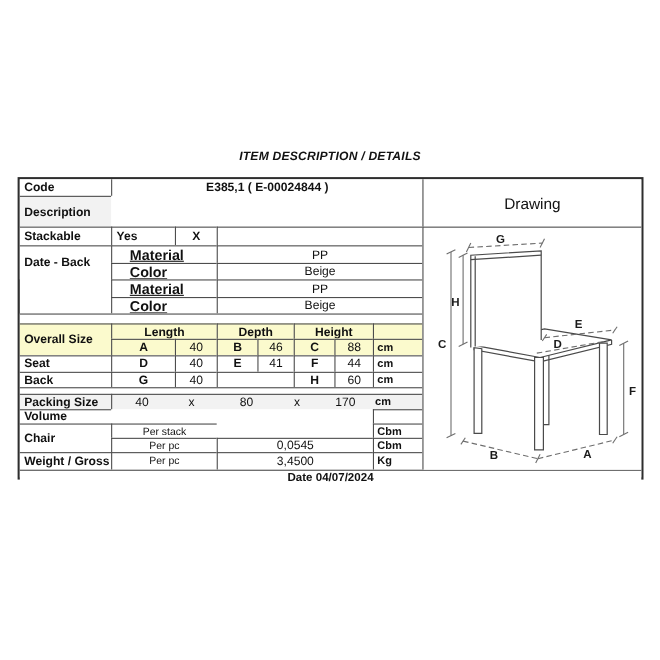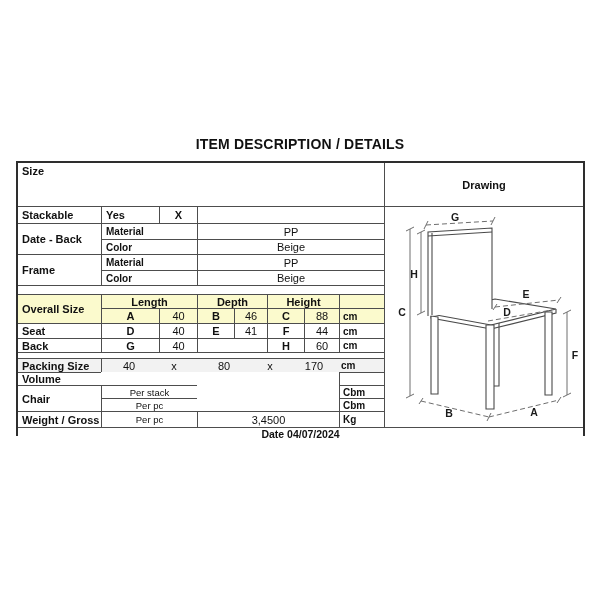--- a/index.html
+++ b/index.html
@@ -1,68 +1,69 @@
 <!DOCTYPE html>
 <html><head>
 <meta charset="utf-8">
 <style>
   html,body{margin:0;padding:0;background:#ffffff;}
   #page{position:relative;width:600px;height:600px;background:#fff;
         font-family:"Liberation Sans", sans-serif;color:#111;}
   #title{position:absolute;left:0;top:136px;width:600px;text-align:center;
-         font-size:14px;font-weight:bold;letter-spacing:.2px;}
+         font-size:11px;font-weight:bold;letter-spacing:.2px;font-style:italic;}
   #sheet{position:absolute;left:16px;top:161px;width:565px;height:271px;
          border:2px solid #2e2e2e;display:grid;
          grid-template-columns:83px 58px 38px 37px 33px 37px 35px 45px 199px;
          grid-template-rows:15px 28px 17px 16px 15px 16px 15px 9px 14px 15px 15px 14px 6px 14px 13px 13px 13px 16px 12px;}
   .c{position:relative;display:flex;align-items:center;overflow:hidden;
      border-left:1px solid #4d4d4d;border-top:1px solid #4d4d4d;background:#fff;}
   .nl{border-left:none;} .nt{border-top:none;}
   .lab{font-weight:bold;font-size:11px;padding-left:4px;white-space:nowrap;}
-  .small{font-weight:bold;font-size:10px;padding-left:4px;white-space:nowrap;}
+  .small{font-weight:bold;font-size:13px;padding-left:16px;white-space:nowrap;text-decoration:underline;}
   .sub{font-size:9.5px;justify-content:center;}
   .ctr{justify-content:center;}
   .val{font-size:11px;justify-content:center;}
   .bold{font-weight:bold;}
   .unit{font-size:10px;font-weight:bold;padding-left:3px;}
   .hl{background:#FBFACD;}
   .shade{background:#F2F2F2;}
   .date{font-size:10.5px;font-weight:bold;justify-content:center;}
-  .drawhead{font-size:11px;font-weight:bold;justify-content:center;}
+  .drawhead{font-size:14px;font-weight:normal;justify-content:center;}
   .pk{position:absolute;top:0;height:100%;display:flex;align-items:center;
       font-size:11px;transform:translateX(-50%);}
   .pk-unit{position:absolute;top:0;height:100%;display:flex;align-items:center;
       font-size:10px;font-weight:bold;}
   svg text{font-family:"Liberation Sans",sans-serif;font-size:10.5px;font-weight:bold;fill:#1a1a1a;}
 </style>
 </head>
 <body>
 
 <div id="page">
   <div id="title">ITEM DESCRIPTION / DETAILS</div>
 
   <div id="sheet">
 
-    <div class="c nl nt lab" style="grid-area:1/1/2/2">Size</div>
+    <div class="c nl nt lab" style="grid-area:1/1/2/2">Code</div>
+    <div class="c nt val bold" style="grid-area:1/2/2/9">E385,1 ( E-00024844 )</div>
 
+    <div class="c nl lab shade" style="grid-area:2/1/3/2">Description</div>
 
     <div class="c nt drawhead" style="grid-area:1/9/3/10">Drawing</div>
 
     <div class="c nl lab" style="grid-area:3/1/4/2">Stackable</div>
     <div class="c lab" style="grid-area:3/2/4/3">Yes</div>
     <div class="c ctr bold val" style="grid-area:3/3/4/4">X</div>
     <div class="c" style="grid-area:3/4/4/9"></div>
 
     <div class="c nl lab" style="grid-area:4/1/6/2">Date - Back</div>
     <div class="c small" style="grid-area:4/2/5/4">Material</div>
     <div class="c val" style="grid-area:4/4/5/9">PP</div>
     <div class="c small" style="grid-area:5/2/6/4">Color</div>
     <div class="c val" style="grid-area:5/4/6/9">Beige</div>
 
-    <div class="c nl lab" style="grid-area:6/1/8/2">Frame</div>
     <div class="c small" style="grid-area:6/2/7/4">Material</div>
     <div class="c val" style="grid-area:6/4/7/9">PP</div>
     <div class="c small" style="grid-area:7/2/8/4">Color</div>
     <div class="c val" style="grid-area:7/4/8/9">Beige</div>
 
     <div class="c nl" style="grid-area:8/1/9/9"></div>
 
     <div class="c nl lab hl" style="grid-area:9/1/11/2">Overall Size</div>
     <div class="c ctr bold val hl" style="grid-area:9/2/10/4">Length</div>
     <div class="c ctr bold val hl" style="grid-area:9/4/10/6">Depth</div>
@@ -105,20 +106,21 @@
       <span class="pk-unit" style="left:239px">cm</span>
     </div>
 
     <div class="c nl lab" style="grid-area:15/1/16/2">Volume</div>
     <div class="c" style="grid-area:15/8/16/9"></div>
 
     <div class="c nl lab" style="grid-area:16/1/18/2">Chair</div>
     <div class="c sub" style="grid-area:16/2/17/4">Per stack</div>
     <div class="c unit" style="grid-area:16/8/17/9">Cbm</div>
     <div class="c sub" style="grid-area:17/2/18/4">Per pc</div>
+    <div class="c val" style="grid-area:17/4/18/8">0,0545</div>
     <div class="c unit" style="grid-area:17/8/18/9">Cbm</div>
 
     <div class="c nl lab" style="grid-area:18/1/19/2">Weight / Gross</div>
     <div class="c sub" style="grid-area:18/2/19/4">Per pc</div>
     <div class="c val" style="grid-area:18/4/19/8">3,4500</div>
     <div class="c unit" style="grid-area:18/8/19/9">Kg</div>
 
     <div class="c nl date" style="grid-area:19/1/20/10">Date 04/07/2024</div>
 
     <div class="c" style="grid-area:3/9/19/10">

